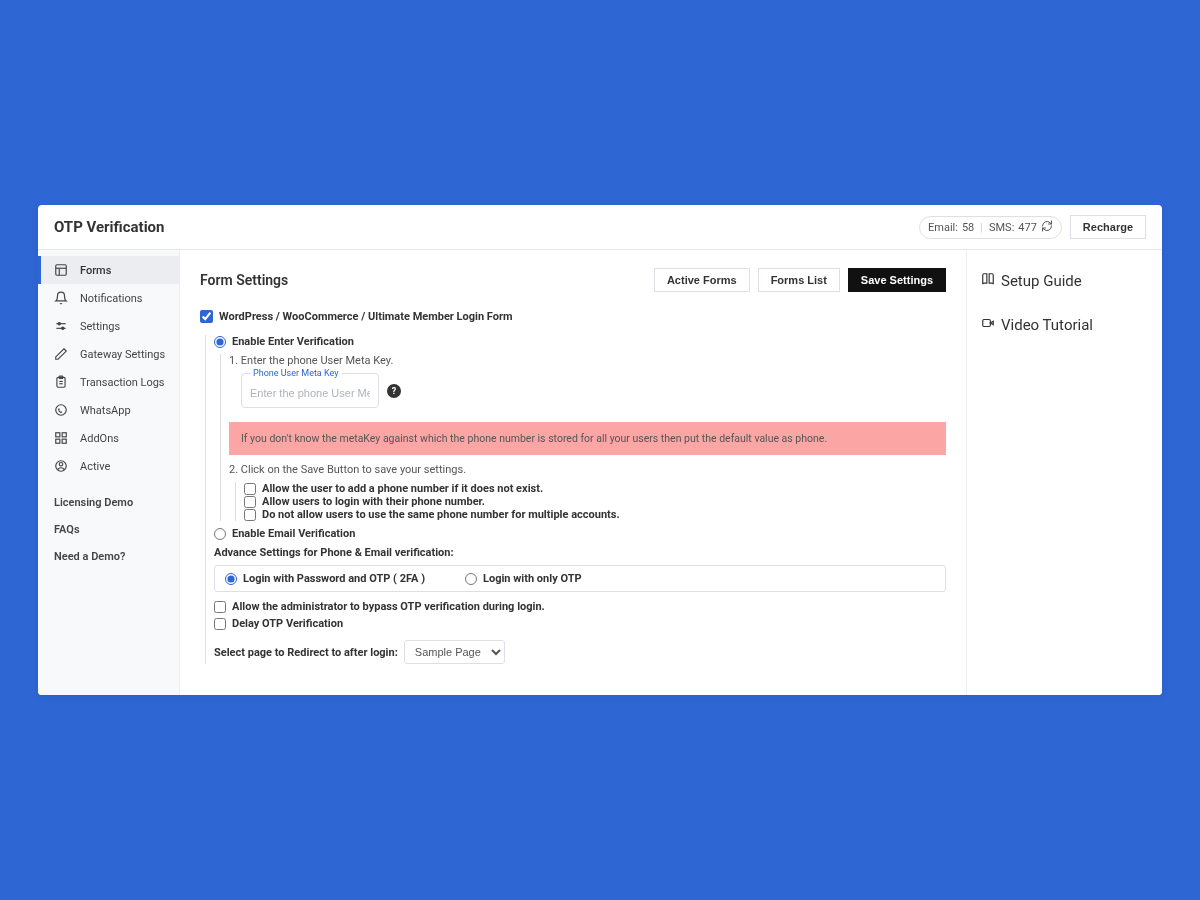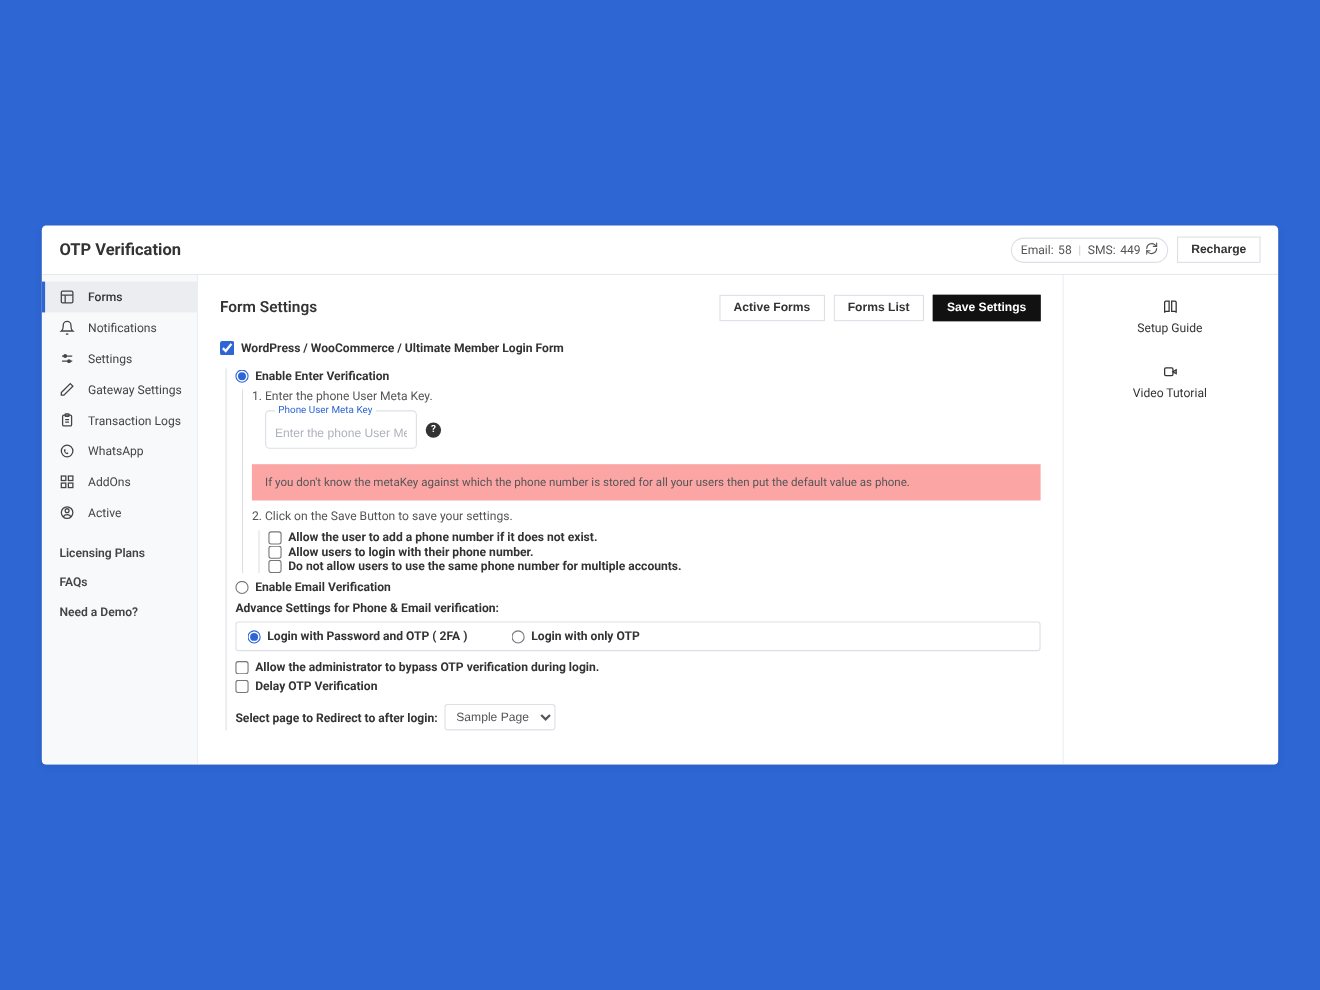--- a/index.html
+++ b/index.html
@@ -217,27 +217,25 @@
     background: #fff;
   }
   
   .right-rail {
     width: 196px;
     border-left: 1px solid #eceef2;
     padding: 22px 16px 0 14px;
   }
   .rail-item {
     display: flex;
-    align-items: center;
     gap: 6px;
-    font-size: 11px;
+    font-size: 15px;
     color: #333;
     cursor: pointer;
     margin-bottom: 26px;
-    flex-direction: column;
   }
   .rail-item svg { width: 14px; height: 14px; stroke: #333; }
   
   .tree-root {
     border-left: 1px solid #dcdfe6;
     padding-left: 8px;
     margin-left: 5px;
   }
   .tree-root > .radio-row, .tree-root > .check-row, .tree-root > .adv-title, .tree-root > .adv-options, .tree-root > .after-adv, .tree-root > .select-row {
     margin-left: 0;
@@ -255,21 +253,21 @@
 <div class="app-window">
 
   <div class="app-header">
     <div class="app-title">OTP Verification</div>
     <div class="header-right">
       <div class="quota-pill">
         <span>Email:</span>
           <span>58</span>
         <span class="sep">|</span>
         <span>SMS:</span>
-        <span>449</span>
+        <span>477</span>
         <span>
           <svg viewBox="0 0 24 24" fill="none" stroke="#555" stroke-width="2" stroke-linecap="round">
               <path d="M21 2v6h-6"></path>
               <path d="M3 12a9 9 0 0 1 15-6.7L21 8"></path>
               <path d="M3 22v-6h6"></path>
               <path d="M21 12a9 9 0 0 1-15 6.7L3 16"></path>
             </svg>
         </span>
       </div>
       <button class="btn">Recharge</button>
@@ -338,21 +336,21 @@
         <svg viewBox="0 0 24 24" fill="none" stroke-width="2">
             <circle cx="12" cy="12" r="9"></circle>
             <circle cx="12" cy="9" r="3"></circle>
             <path d="M6 19c1-3 4-4 6-4s5 1 6 4"></path>
           </svg>
         <span>Active</span>
       </div>
 
       <div class="sidebar-divider"></div>
 
-      <div class="plain-link">Licensing Plans</div>
+      <div class="plain-link">Licensing Demo</div>
       <div class="plain-link">FAQs</div>
       <div class="plain-link">Need a Demo?</div>
     </div>
 
     <div class="main">
 
       <div class="content">
 
         <div class="content-header">
           <div class="content-title">Form Settings</div>

